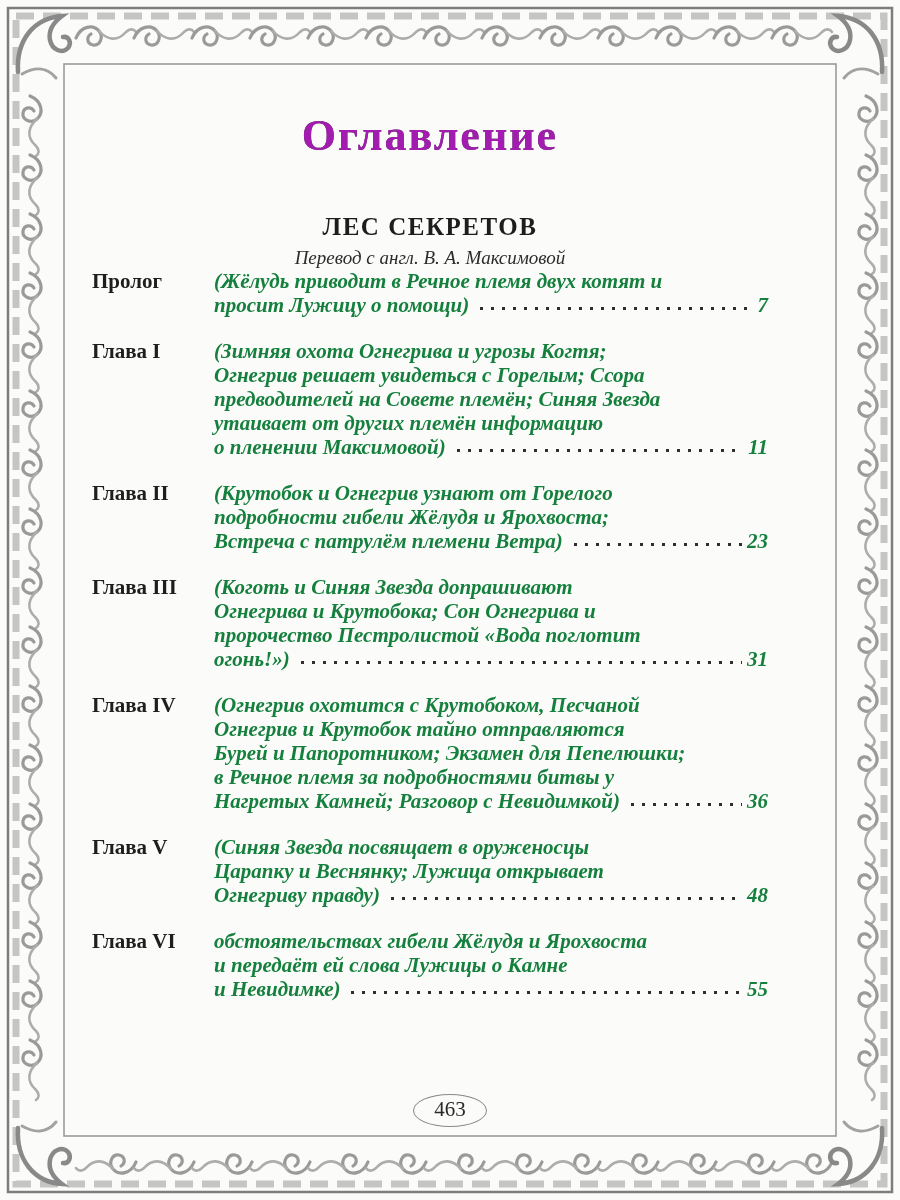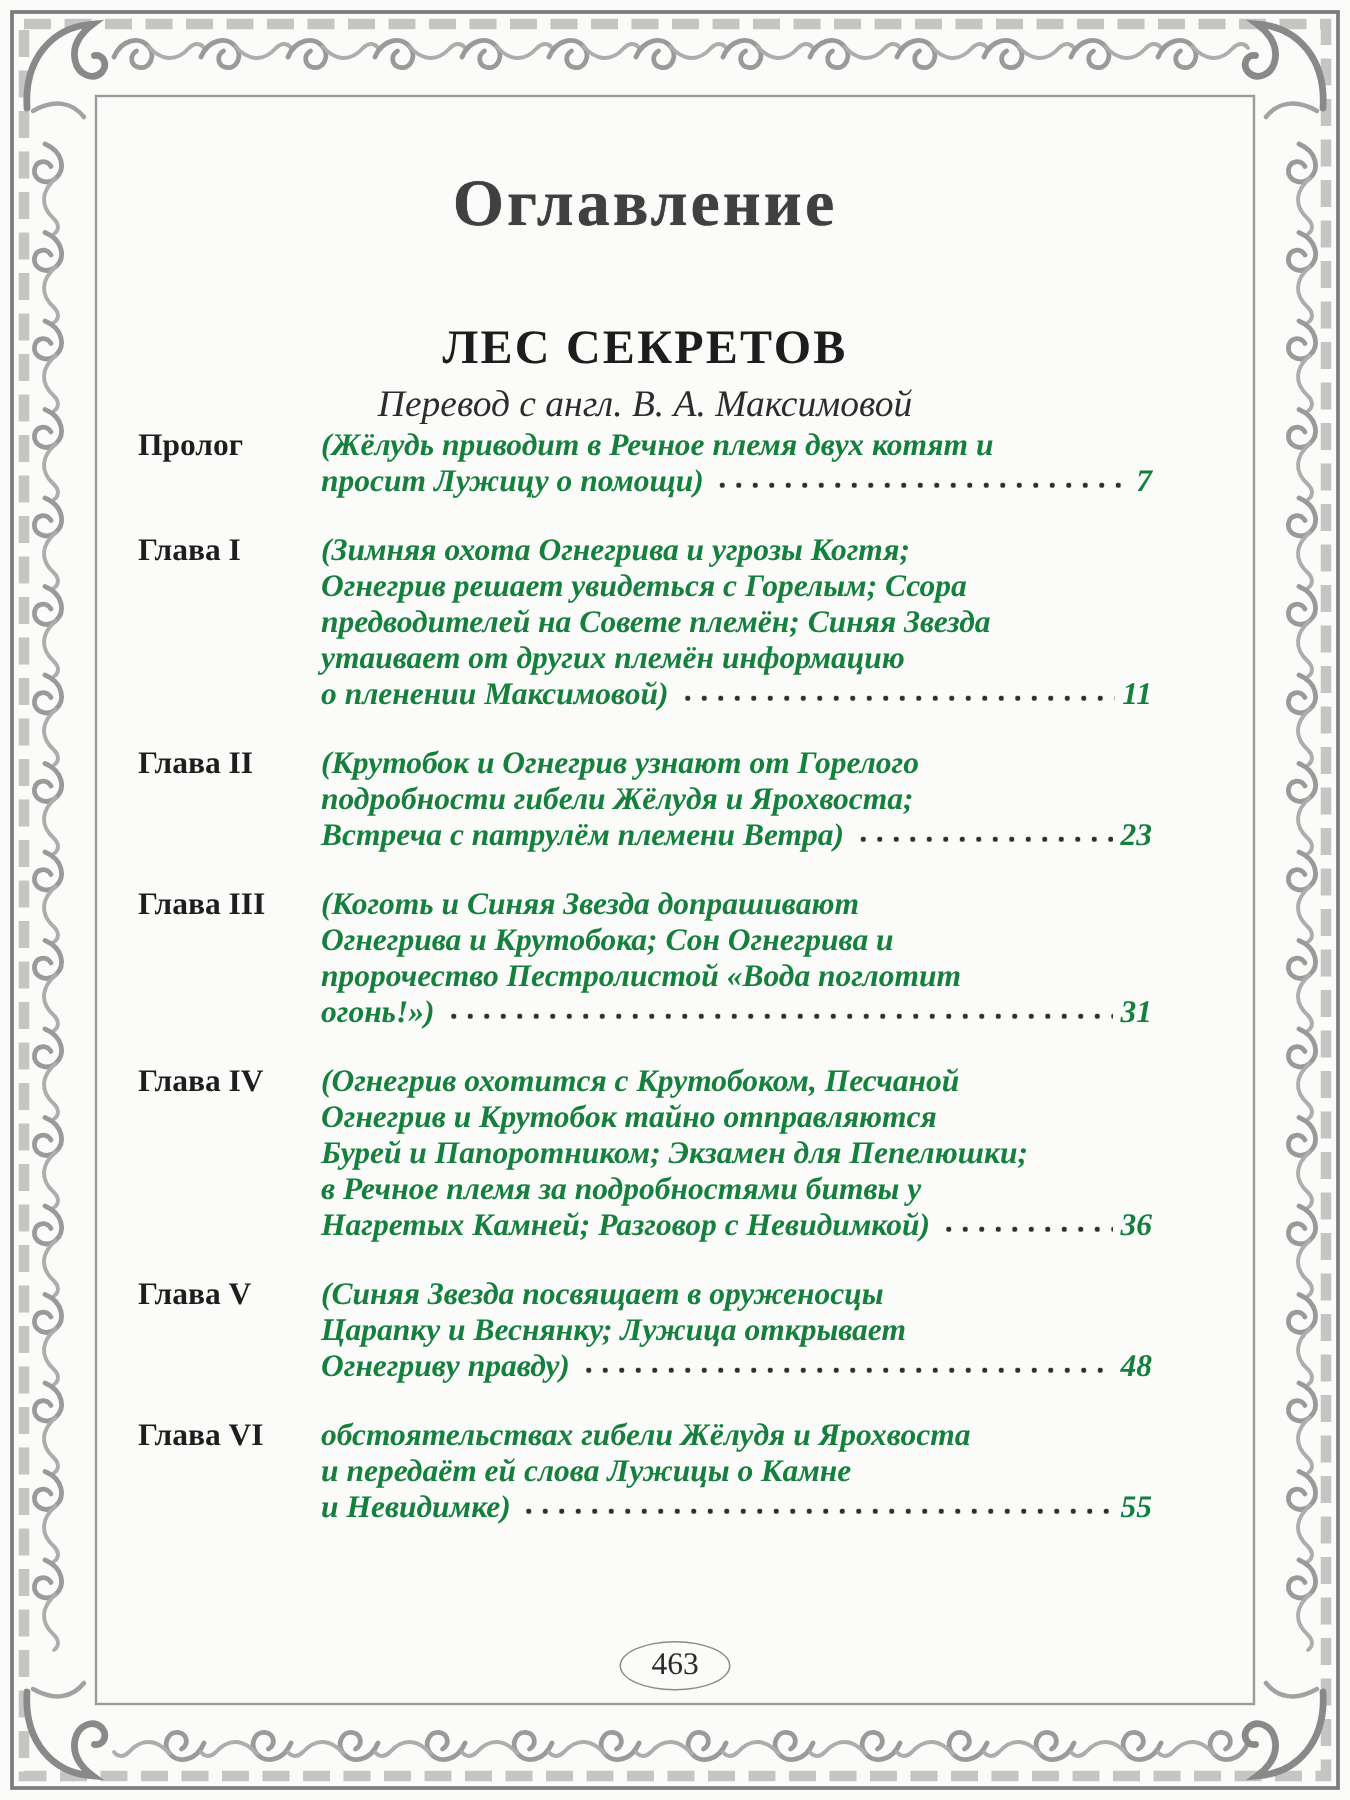--- a/index.html
+++ b/index.html
@@ -16,35 +16,35 @@
   .content{
     position:absolute;
     left:92px;top:88px;width:676px;
   }
   .main-title{
     margin-top:22px;
     text-align:center;
     font-size:44px;
     font-weight:bold;
     letter-spacing:2px;
-    color:#404040;
+    color:#a21caf;
     text-shadow:0 0 .5px #444;
   }
   .book-title{
     margin-top:52px;
     text-align:center;
-    font-size:32px;
+    font-size:25px;
     font-weight:bold;
     letter-spacing:1.5px;
     color:#1d1d1d;
   }
   .credit{
     margin-top:6px;
     text-align:center;
-    font-size:25px;
+    font-size:19px;
     font-style:italic;
     color:#2c2c2c;
   }
   .toc{
   }
   .entry{
     display:flex;
     align-items:flex-start;
     margin-bottom:22px;
   }

